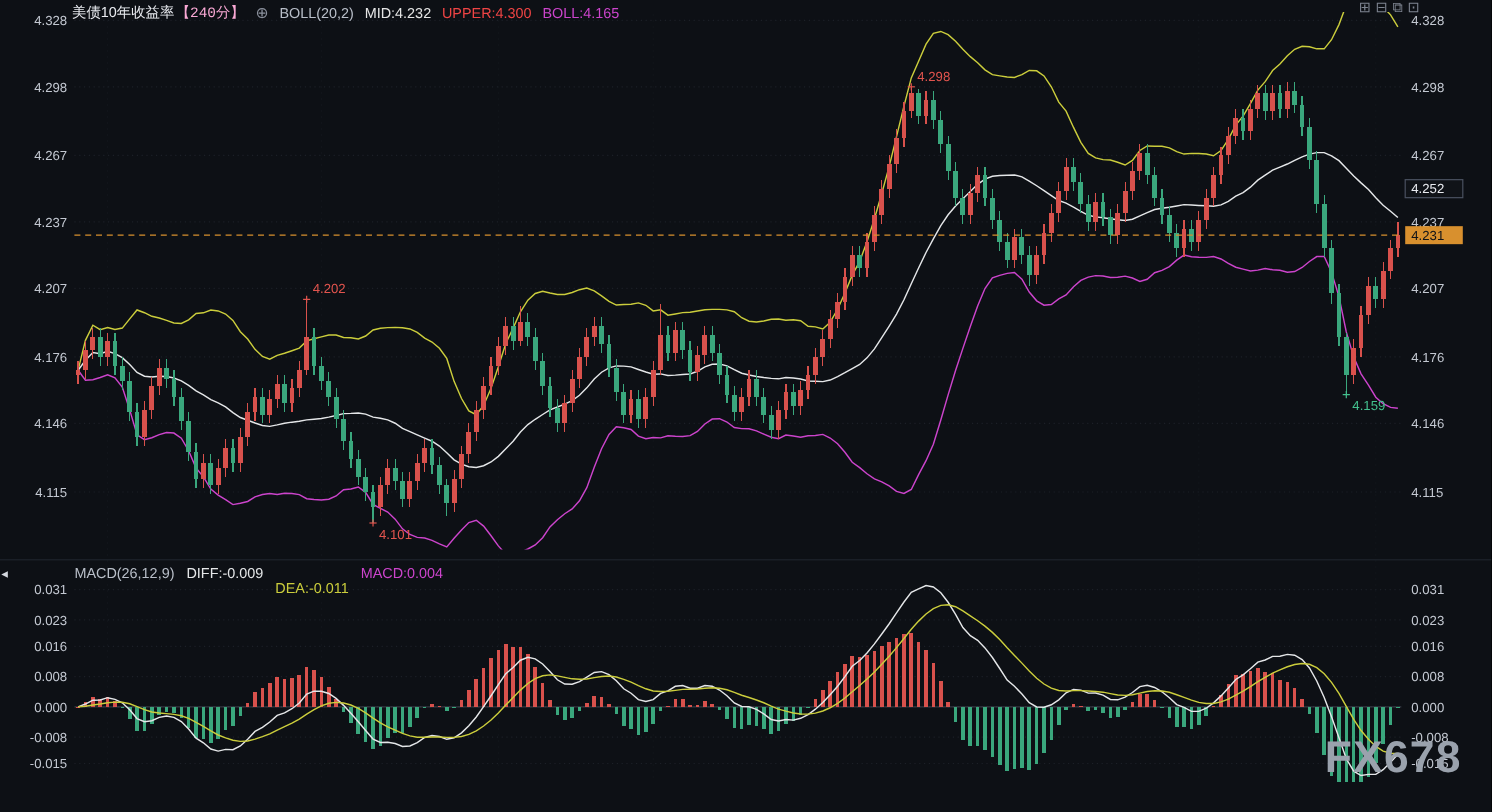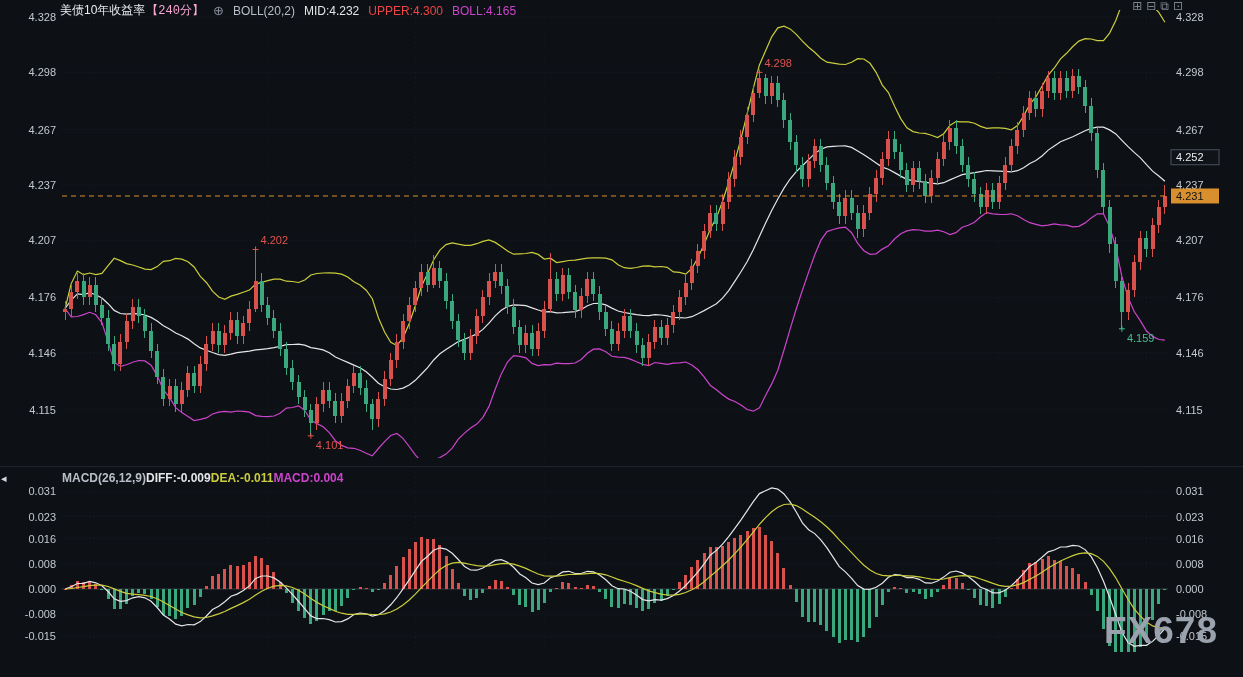--- a/index.html
+++ b/index.html
@@ -10,24 +10,24 @@
   .t-title{color:#e9ebf0;}
   .t-period{color:#f9a8d4;margin-left:-8px;font-family:Liberation Mono, monospace;}
   .icon-plus{color:#8a909c;font-size:13px;cursor:pointer;}
   .t-boll{color:#b9bfc9;}
   .t-mid{color:#e5e5e5;}
   .t-upper{color:#ef4444;}
   .t-lower{color:#cc44cc;}
   .toolbar-icons{position:absolute;right:60px;top:0;display:flex;gap:4px;color:#7e8591;
                  font-size:12px;z-index:6;cursor:pointer;}
   .toolbar-icons span{display:inline-block;line-height:13px;}
-  .macd-header{position:absolute;left:62px;top:471px;display:flex;font-size:12px;z-index:6;white-space:nowrap;font-weight:bold;}
+  .macd-header{position:absolute;left:62px;top:471px;display:flex;gap:10px;font-size:12px;z-index:6;white-space:nowrap;}
   .m-label{color:#b9bfc9;}
   .m-diff{color:#e4e6e8;}
-  .m-dea{color:#cbcd3c;}
+  .m-dea{color:#cbcd3c;margin-top:12px;}
   .m-macd{color:#cc44cc;}
   .divider{position:absolute;left:0;top:466px;width:1243px;height:1px;background:#1f242c;}
   .watermark{position:absolute;left:1104px;top:610px;font-size:37px;font-weight:bold;
              color:#9aa2ad;letter-spacing:1px;z-index:7;}
   .bottom-axis{position:absolute;left:0;top:655px;width:1243px;height:22px;background:#10131a;
                border-top:1px solid #262b35;font-size:11px;z-index:6;}
   .period{position:absolute;left:6px;top:4px;color:#d89a40;white-space:nowrap;cursor:pointer;}
   .period .arrow{color:#d8514c;font-size:9px;margin-left:3px;}
   .tick{position:absolute;top:4px;transform:translateX(-50%);color:#a9afba;white-space:nowrap;}
   .tick.strong{color:#eef0f4;font-weight:bold;}

